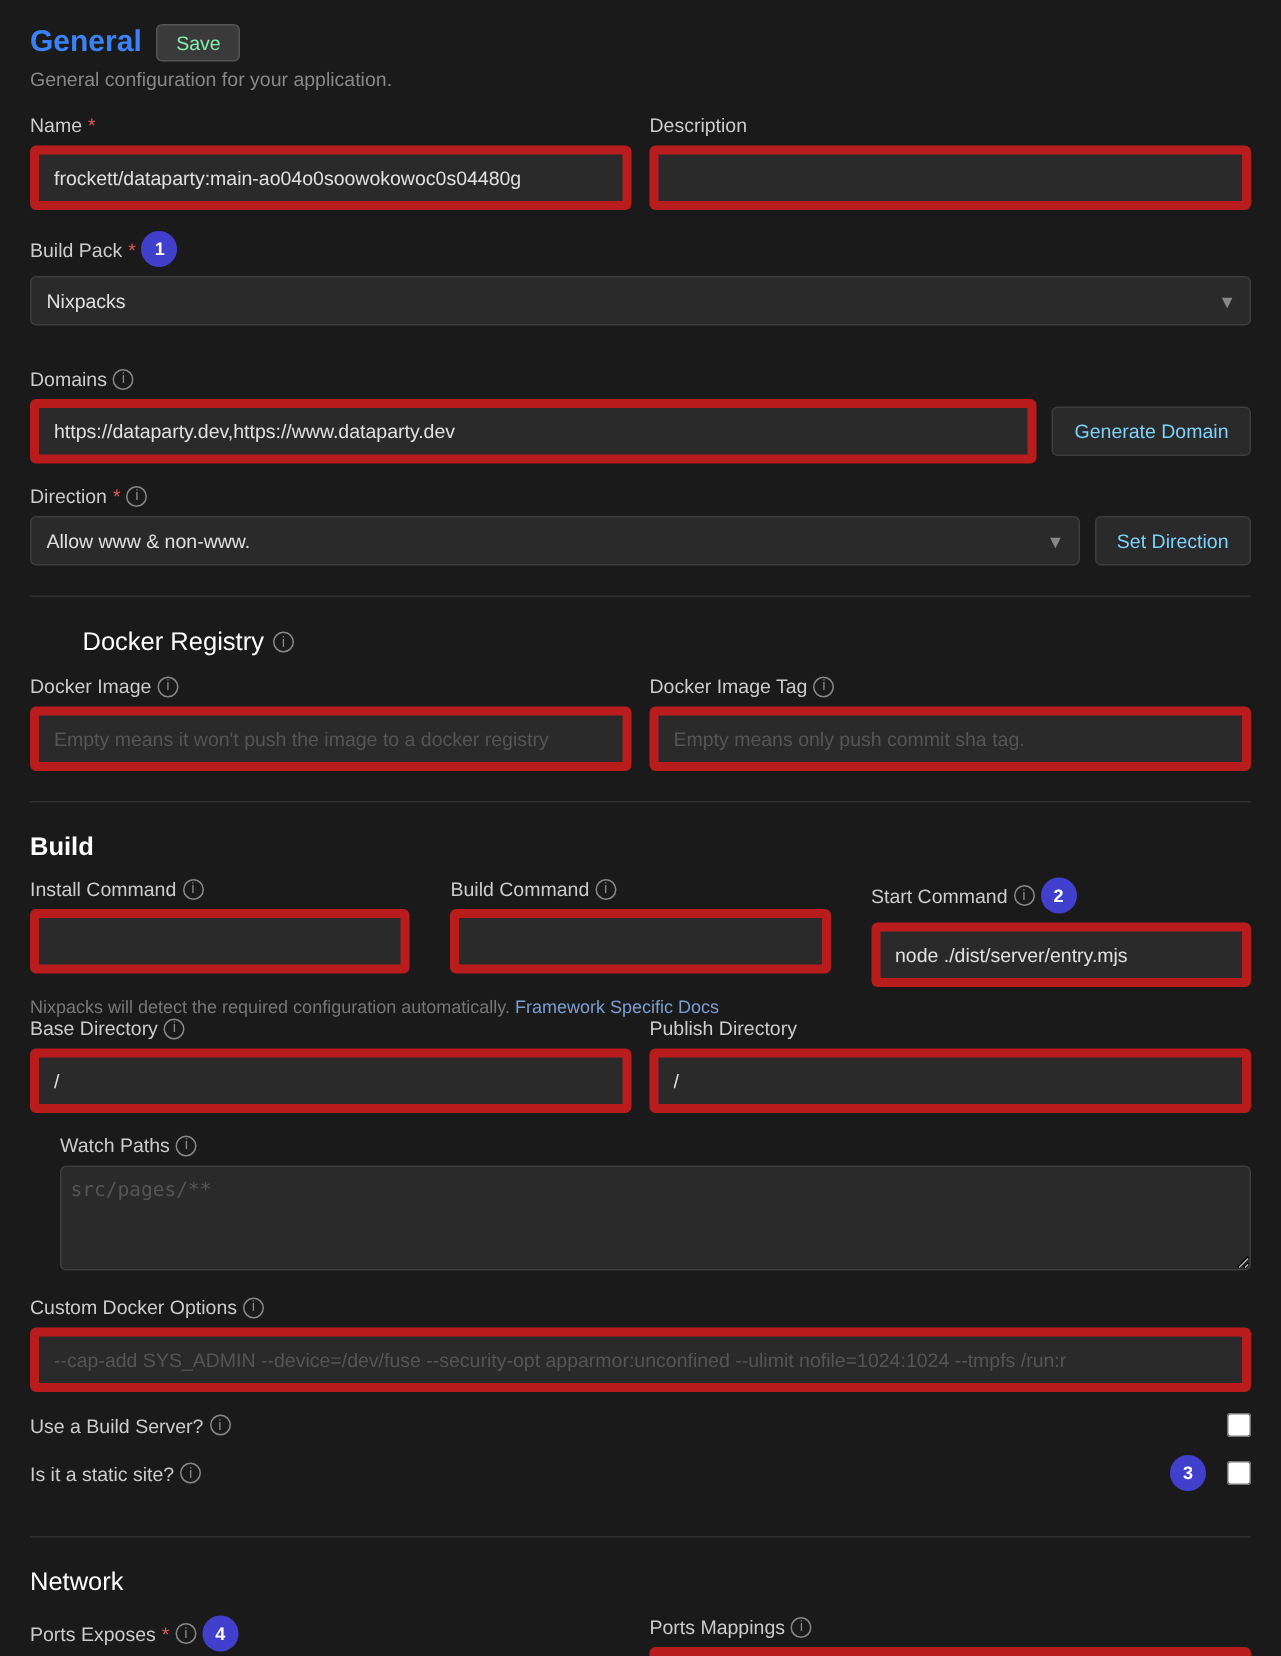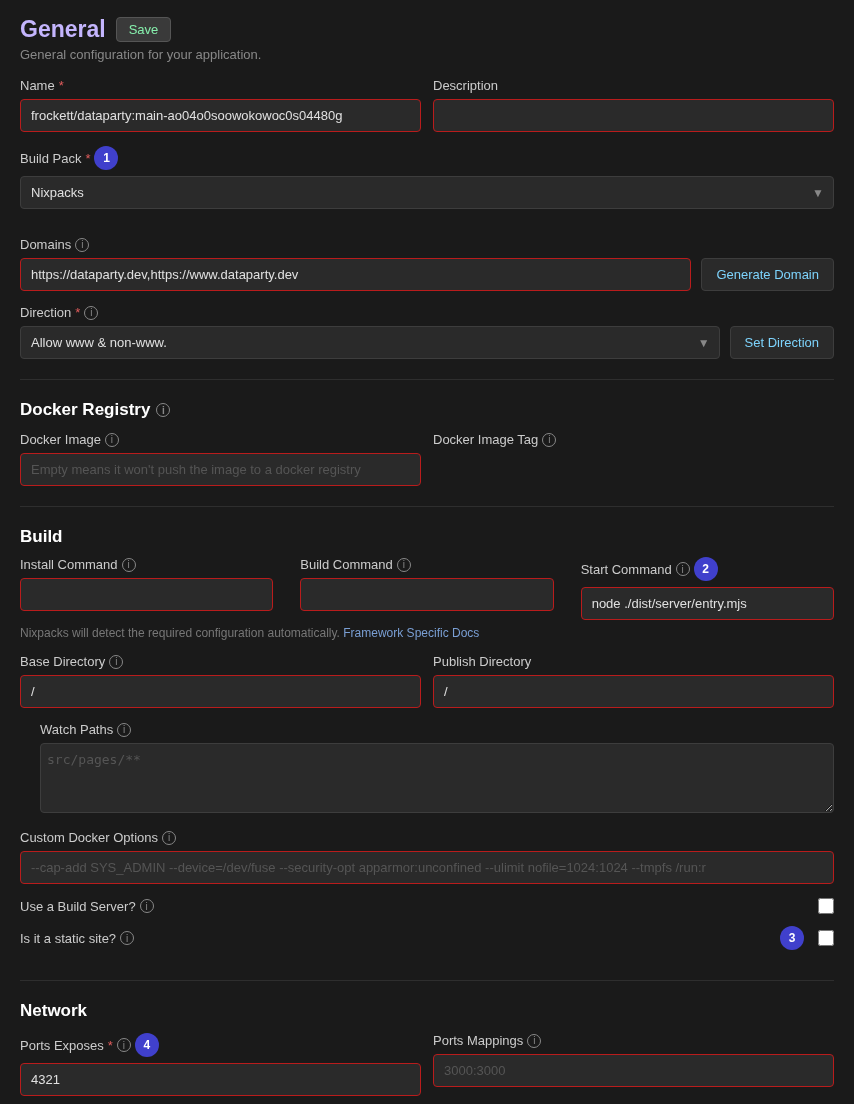--- a/index.html
+++ b/index.html
@@ -14,23 +14,23 @@
     .page {
       padding: 16px 20px;
     }
     .section-header {
       display: flex;
       align-items: center;
       gap: 10px;
       margin-bottom: 4px;
     }
     .section-title {
-      font-size: 23px;
+      font-size: 20px;
       font-weight: 700;
-      color: #c4b5fd;
+      color: #3b82f6;
     }
     .section-subtitle {
       color: #888;
       font-size: 13px;
       margin-bottom: 16px;
     }
     .save-btn {
       background: #3a3a3a;
       color: #86efac;
       border: 1px solid #555;
@@ -58,21 +58,21 @@
       align-items: center;
       justify-content: center;
       font-size: 10px;
       color: #888;
       cursor: pointer;
       flex-shrink: 0;
     }
     .field-input {
       width: 100%;
       background: #2a2a2a;
-      border: 1px solid #b91c1c;
+      border: 6px solid #b91c1c;
       border-radius: 4px;
       color: #e0e0e0;
       padding: 8px 10px;
       font-size: 13px;
       outline: none;
     }
     .field-input::placeholder { color: #555; }
 
     .row {
       display: flex;
@@ -118,26 +118,27 @@
     }
 
     .divider {
       border: none;
       border-top: 1px solid #2e2e2e;
       margin: 20px 0;
     }
 
     .sub-section-title {
       font-size: 17px;
-      font-weight: 700;
+      font-weight: 400;
       color: #fff;
       margin-bottom: 12px;
       display: flex;
       align-items: center;
       gap: 6px;
+      margin-left: 35px;
     }
 
     .build-section-title {
       font-size: 17px;
       font-weight: 600;
       color: #fff;
       margin-bottom: 4px;
     }
 
     .hint-text {
@@ -210,21 +211,21 @@
     .three-col .col { flex: 1; }
 
     .ports-row {
       display: flex;
       gap: 12px;
       margin-top: 10px;
     }
 
     .network-title {
       font-size: 17px;
-      font-weight: 700;
+      font-weight: 400;
       color: #fff;
       margin-bottom: 12px;
     }
   </style>
 </head>
 <body>
 
 <div class="page">
 
   <div class="section-header">
@@ -307,20 +308,21 @@
         <span>Docker Image</span>
         <span class="info-icon">i</span>
       </div>
       <input class="field-input" type="text" placeholder="Empty means it won't push the image to a docker registry" style="">
     </div>
     <div class="col">
       <div class="field-label">
         <span>Docker Image Tag</span>
         <span class="info-icon">i</span>
       </div>
+      <input class="field-input" type="text" placeholder="Empty means only push commit sha tag." style="">
     </div>
   </div>
 
   <hr class="divider">
 
   <div class="build-section-title">Build</div>
 
   <div class="three-col" style="margin-top:10px;">
     <div class="col">
       <div class="field-label">
@@ -343,21 +345,21 @@
         <span class="badge">2</span>
       </div>
       <input class="field-input" type="text" value="node ./dist/server/entry.mjs" style="">
     </div>
   </div>
   <div class="hint-text">
     <span>Nixpacks will detect the required configuration automatically.</span>
     <a href="#">Framework Specific Docs</a>
   </div>
 
-  <div class="row" style="margin-top:14px;">
+  <div class="row" style="">
     <div class="col">
       <div class="field-label">
         <span>Base Directory</span>
         <span class="info-icon">i</span>
       </div>
       <input class="field-input" type="text" value="/" style="">
     </div>
     <div class="col">
       <div class="field-label">
         <span>Publish Directory</span>

